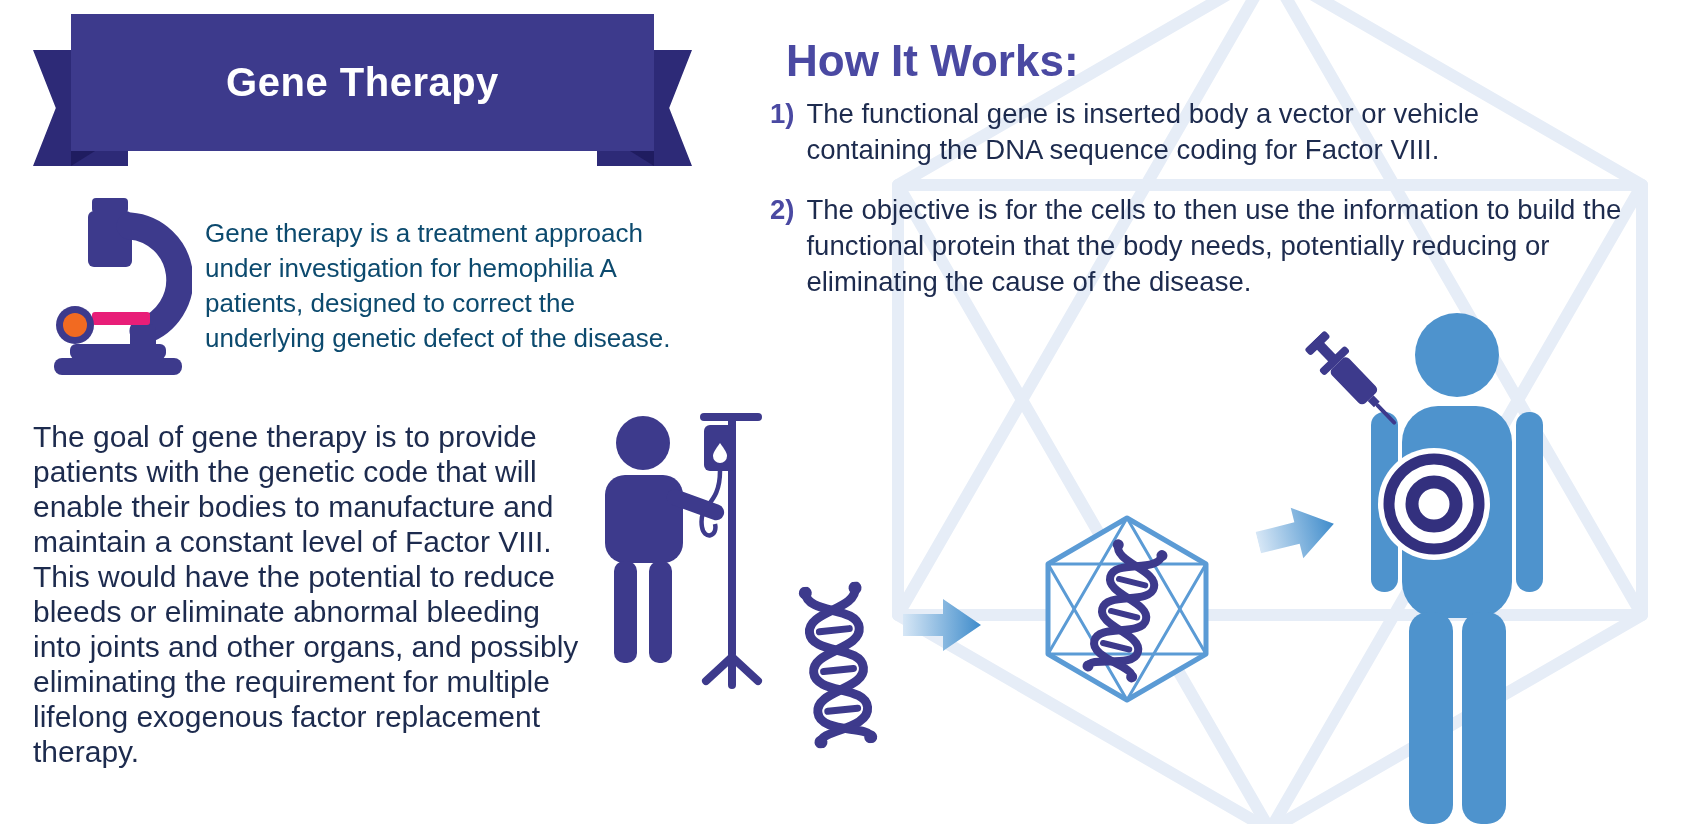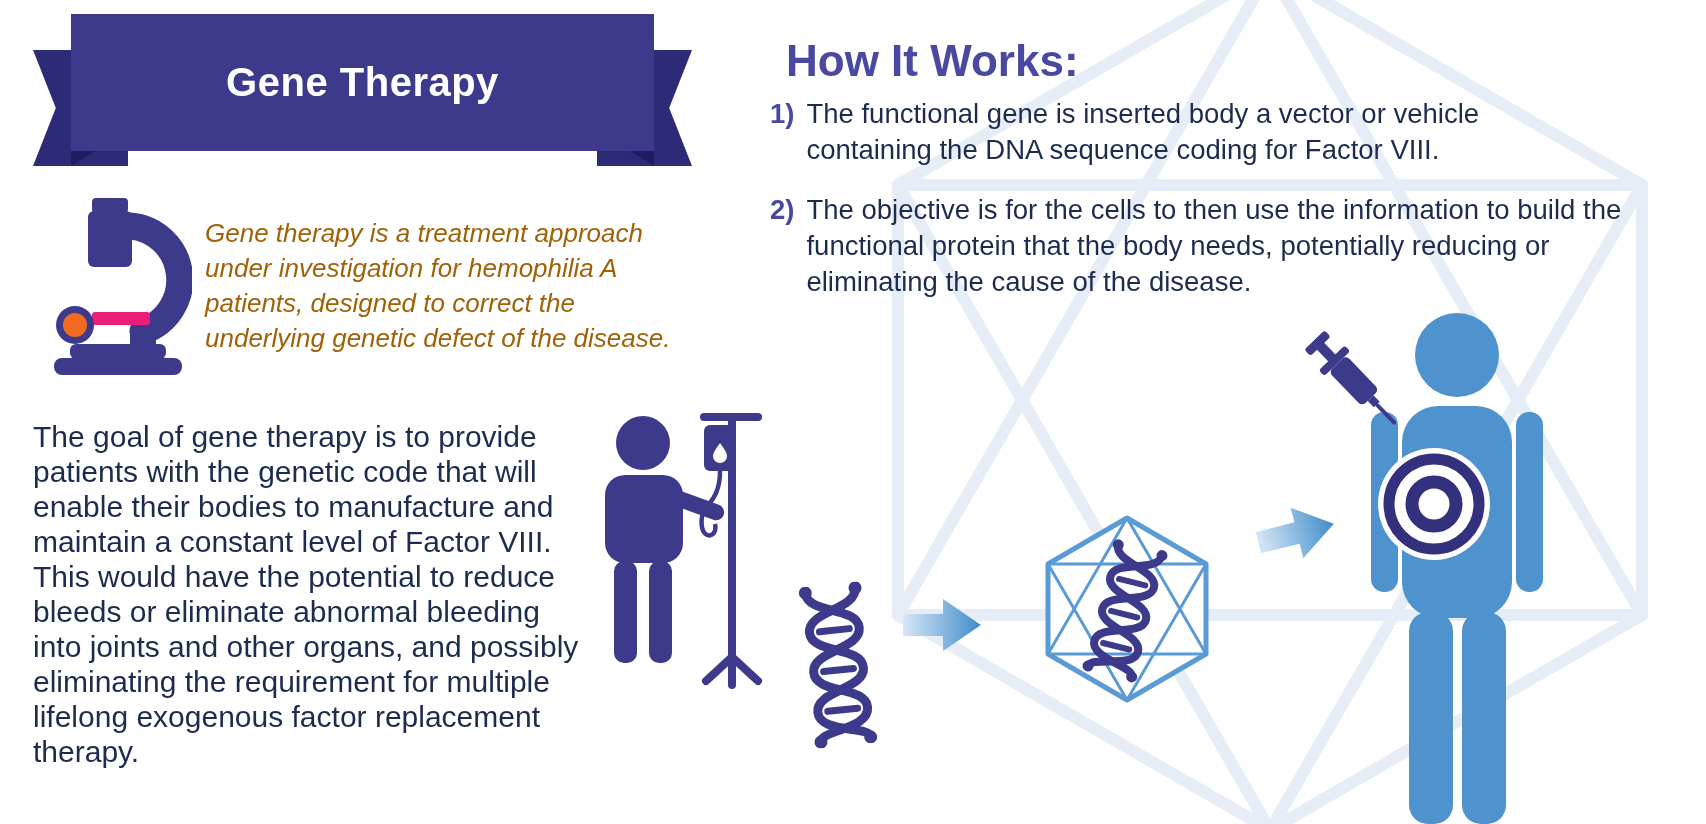--- a/index.html
+++ b/index.html
@@ -19,21 +19,21 @@
   .fold-left  { left: 38px;  border-right: 24px solid transparent; }
   .fold-right { right: 38px; border-left: 24px solid transparent; }
   .band { position: absolute; left: 38px; top: 0; width: 583px; height: 137px; background: #3d3a8c;
           display: flex; align-items: center; justify-content: center; }
   .ribbon-title { color: #ffffff; font-weight: bold; font-size: 40px; line-height: 1.22; text-align: center; letter-spacing: 0.5px; }
   .ribbon-title .line { display: block; }
 
   
   .microscope { position: absolute; left: 42px; top: 198px; }
   .intro-text { position: absolute; left: 205px; top: 216px; width: 478px; margin: 0;
-                font-size: 26px; line-height: 35px; color: #a16207; font-style: italic; }
+                font-size: 26px; line-height: 35px; color: #0c4a6e; }
   .goal-text  { position: absolute; left: 33px; top: 419px; width: 552px; margin: 0;
                 font-size: 30px; line-height: 35px; color: #1d2b4e; }
   .iv-icon { position: absolute; left: 588px; top: 413px; }
 
   
   .hiw-heading { position: absolute; left: 770px; top: 20px; margin: 16px; font-size: 44px; color: #4a49a2; font-weight: bold; }
   .step { position: absolute; display: flex; gap: 12px; font-size: 27.5px; line-height: 36px; color: #1d2b4e; }
   .step-num { color: #4a49a2; font-weight: bold; flex: 0 0 auto; }
   .step-1 { left: 770px; top: 96px;  width: 800px; }
   .step-2 { left: 770px; top: 192px; width: 880px; }

